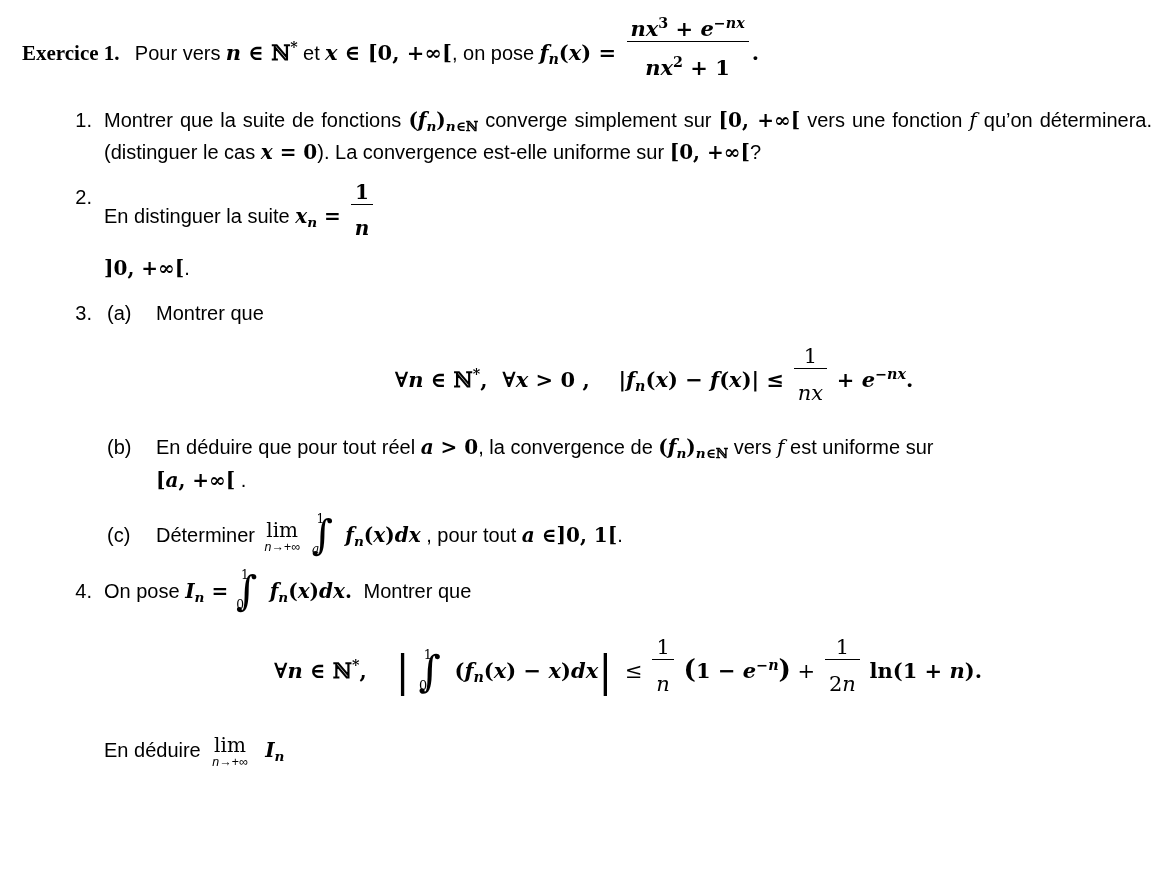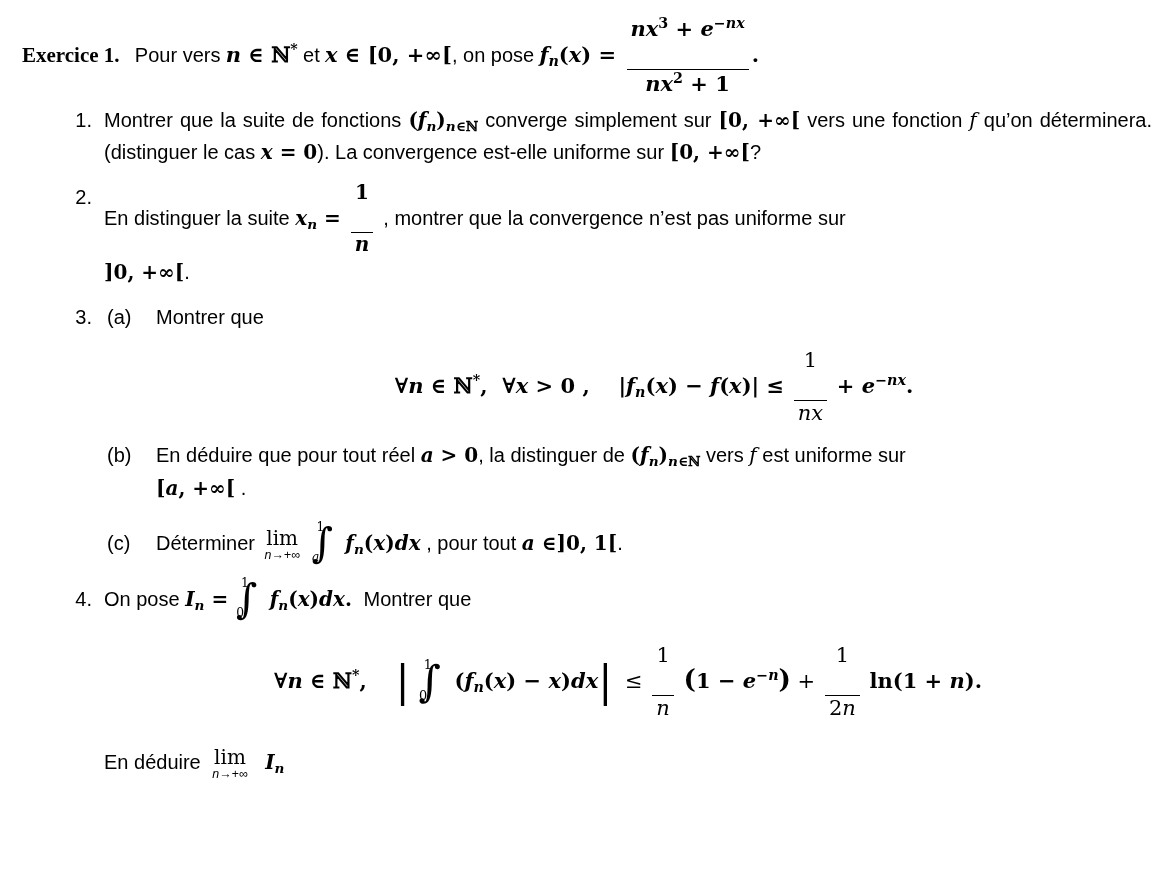--- a/index.html
+++ b/index.html
@@ -35,21 +35,21 @@
   .frac {
     display: inline-block;
     vertical-align: middle;
     text-align: center;
     line-height: 1.15;
     margin: 0 3px;
     position: relative;
     top: -0.05em;
   }
   .frac .num { display: block; padding: 0 4px; }
-  .frac .den { display: block; border-top: 1.2px solid #000; padding: 0 4px; margin-top: 28px; }
+  .frac .den { display: block; border-top: 1.2px solid #000; padding: 12px 4px; }
 
   .intg {
     display: inline-block;
     position: relative;
     font-family: "DejaVu Serif", serif;
     font-size: 2.05em;
     line-height: 0.75;
     vertical-align: middle;
     margin: 0 1px 0 2px;
     top: -0.02em;
@@ -185,21 +185,21 @@
 
     <div class="item">
       <span class="marker">2.</span>
       <span>En distinguer la suite</span>
       <span class="mn nowrap">
         <span class="mi">x</span><sub class="s">n</sub> <span class="mo">=</span>
         <span class="frac">
           <span class="num">1</span>
           <span class="den mi">n</span>
         </span>
-      </span><span>, montrer que la convergence n’est pas uniforme sur</span>
+      </span>
       <br>
       <span class="mn nowrap">]0, +∞[</span><span>.</span>
     </div>
 
     <div class="item" style="padding-left:42px; margin-bottom:6px;">
       <span class="marker">3.</span>
 
       <div class="sub" style="padding-left:52px; margin-top:0;">
         <span class="marker">(a)</span>
         <span>Montrer que</span>
@@ -211,21 +211,21 @@
             <span class="num">1</span>
             <span class="den mi">nx</span>
           </span>
           <span class="mn nowrap">+ <span class="mi">e</span><sup class="s">−<span class="mi">nx</span></sup>.</span>
         </div>
       </div>
 
       <div class="sub" style="padding-left:52px;">
         <span class="marker">(b)</span>
         <span>En déduire que pour tout réel</span>
-        <span class="mn nowrap"><span class="mi">a</span> &gt; 0</span><span>, la distinguer de</span>
+        <span class="mn nowrap"><span class="mi">a</span> &gt; 0</span><span>, la convergence de</span>
         <span class="mn nowrap">(<span class="mi">f</span><sub class="s">n</sub>)<sub class="sn"><span class="mi">n</span>∈<span class="bb">ℕ</span></sub></span>
         <span>vers</span>
         <span class="mi">f</span>
         <span>est uniforme sur</span>
         <br>
         <span class="mn nowrap">[<span class="mi">a</span>, +∞[</span>
         <span>.</span>
       </div>
 
       <div class="sub" style="padding-left:52px; margin-top:24px;">

